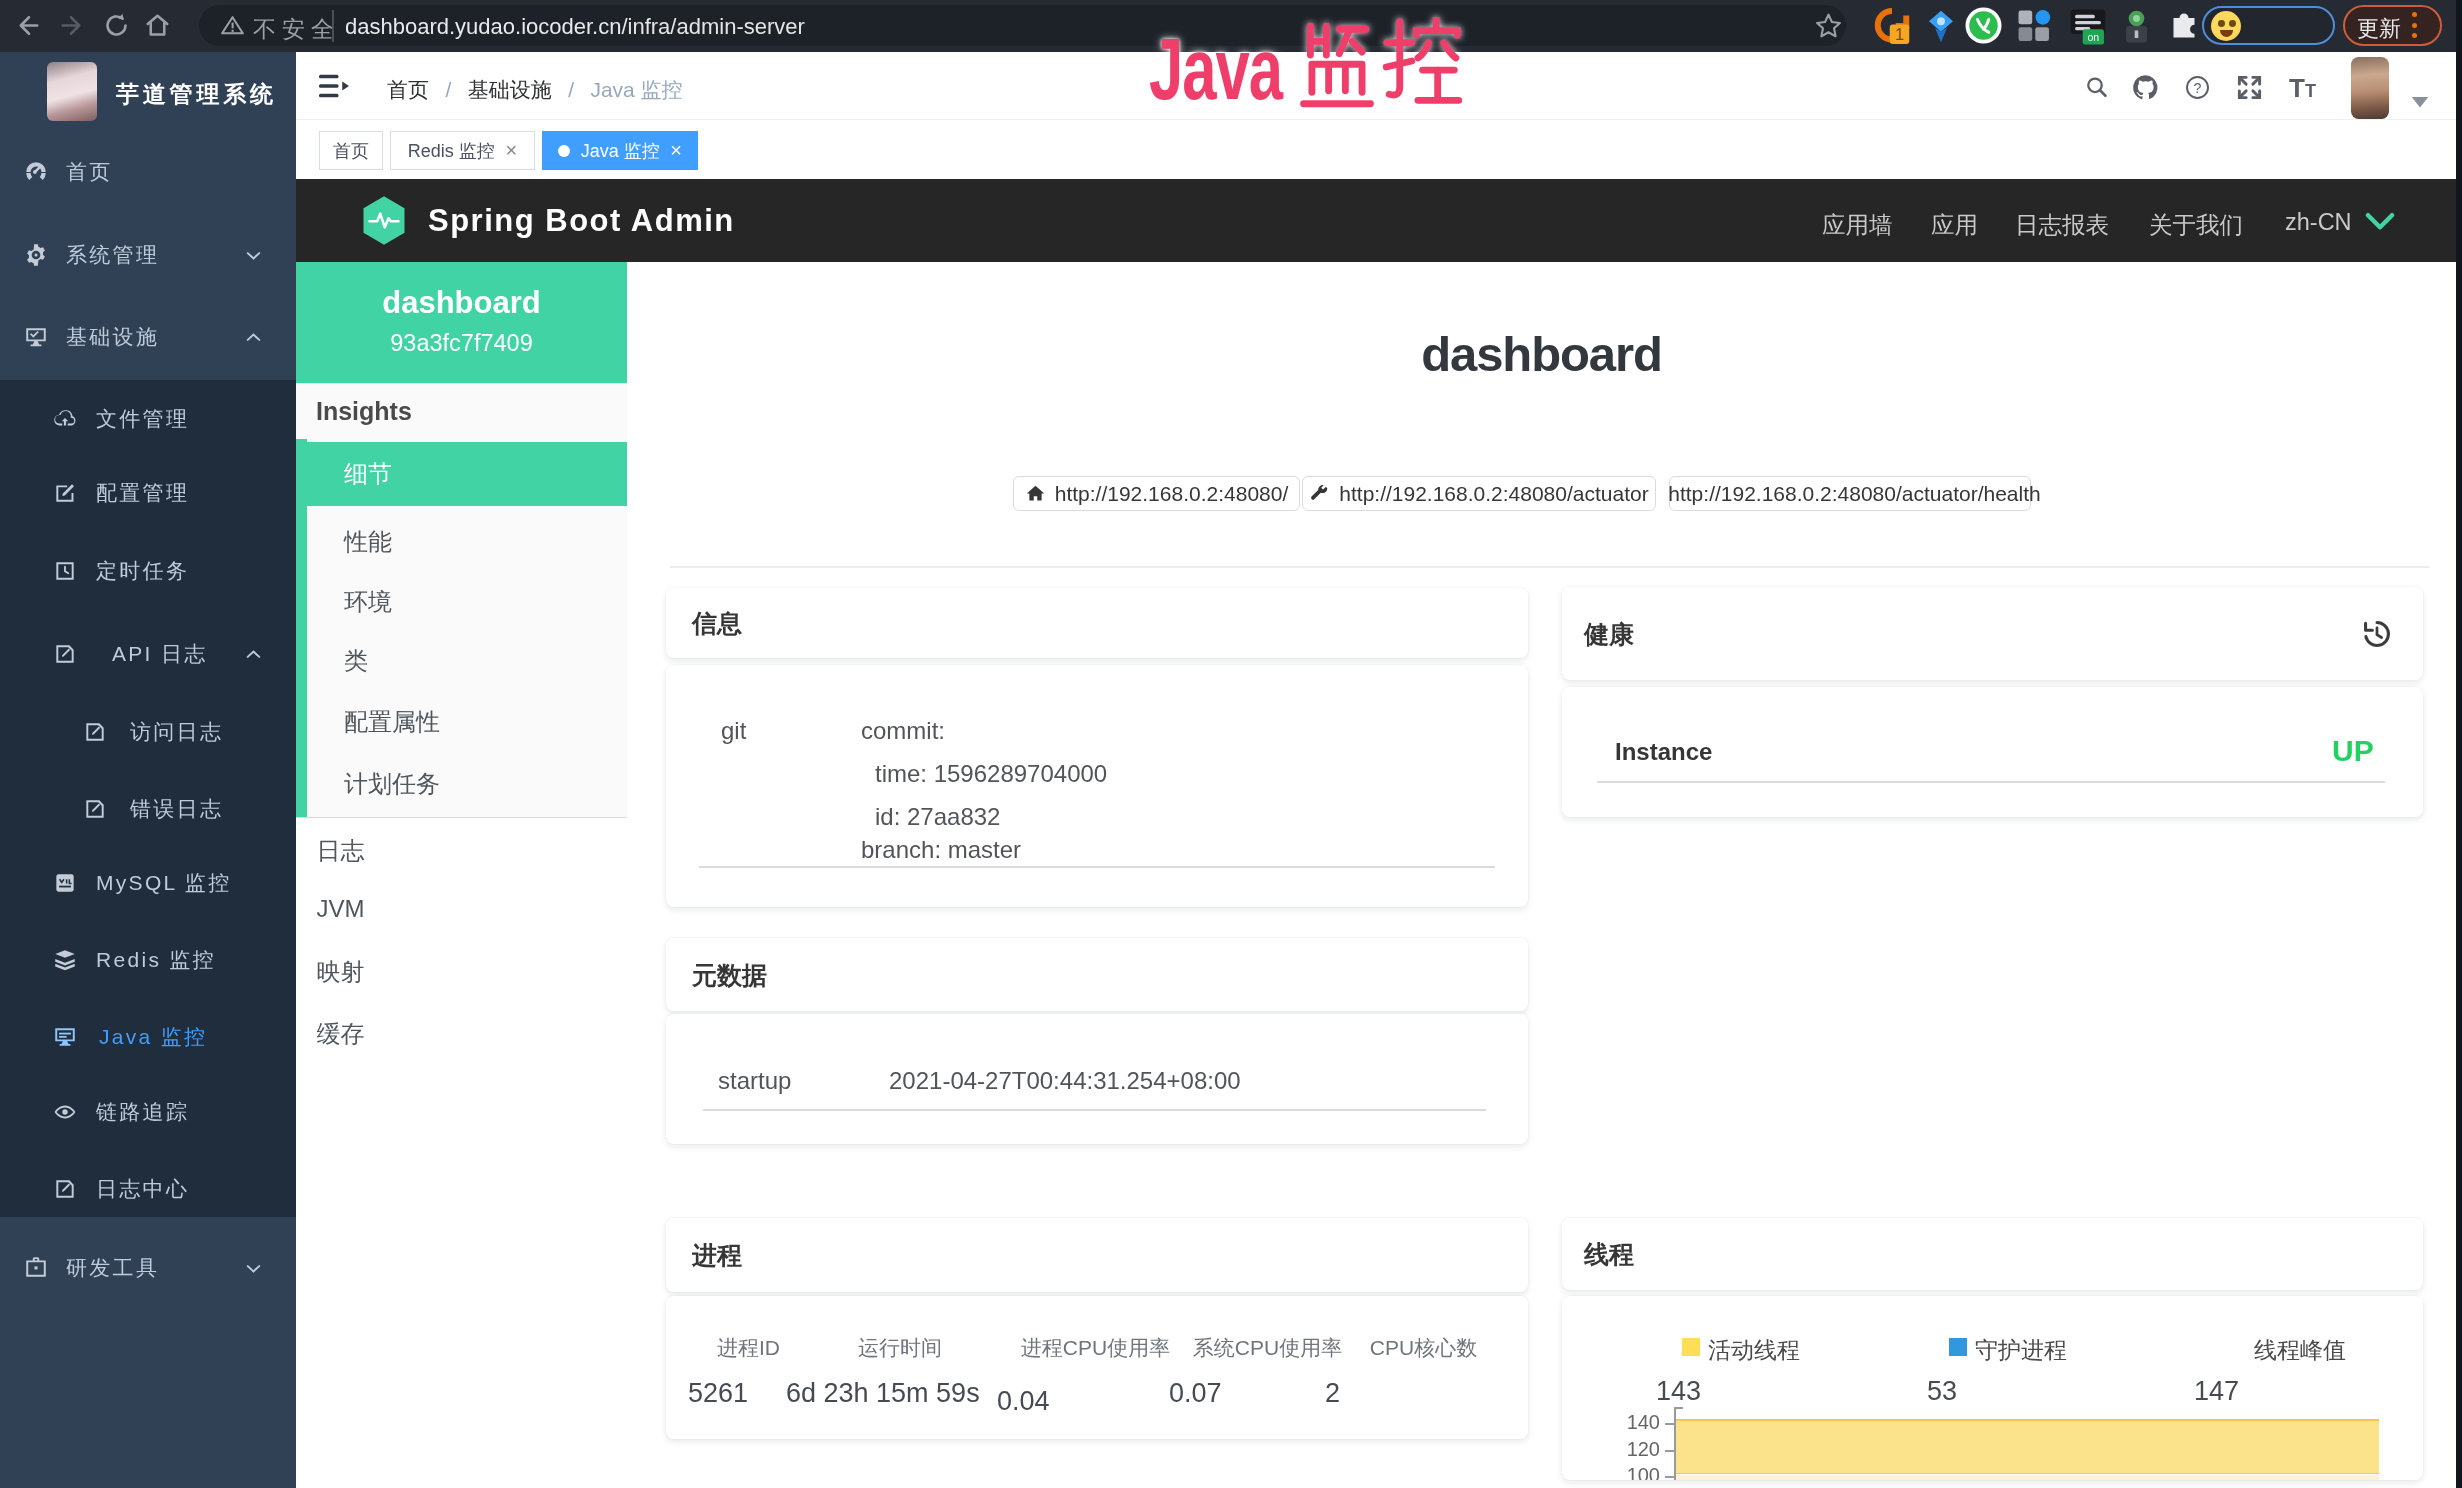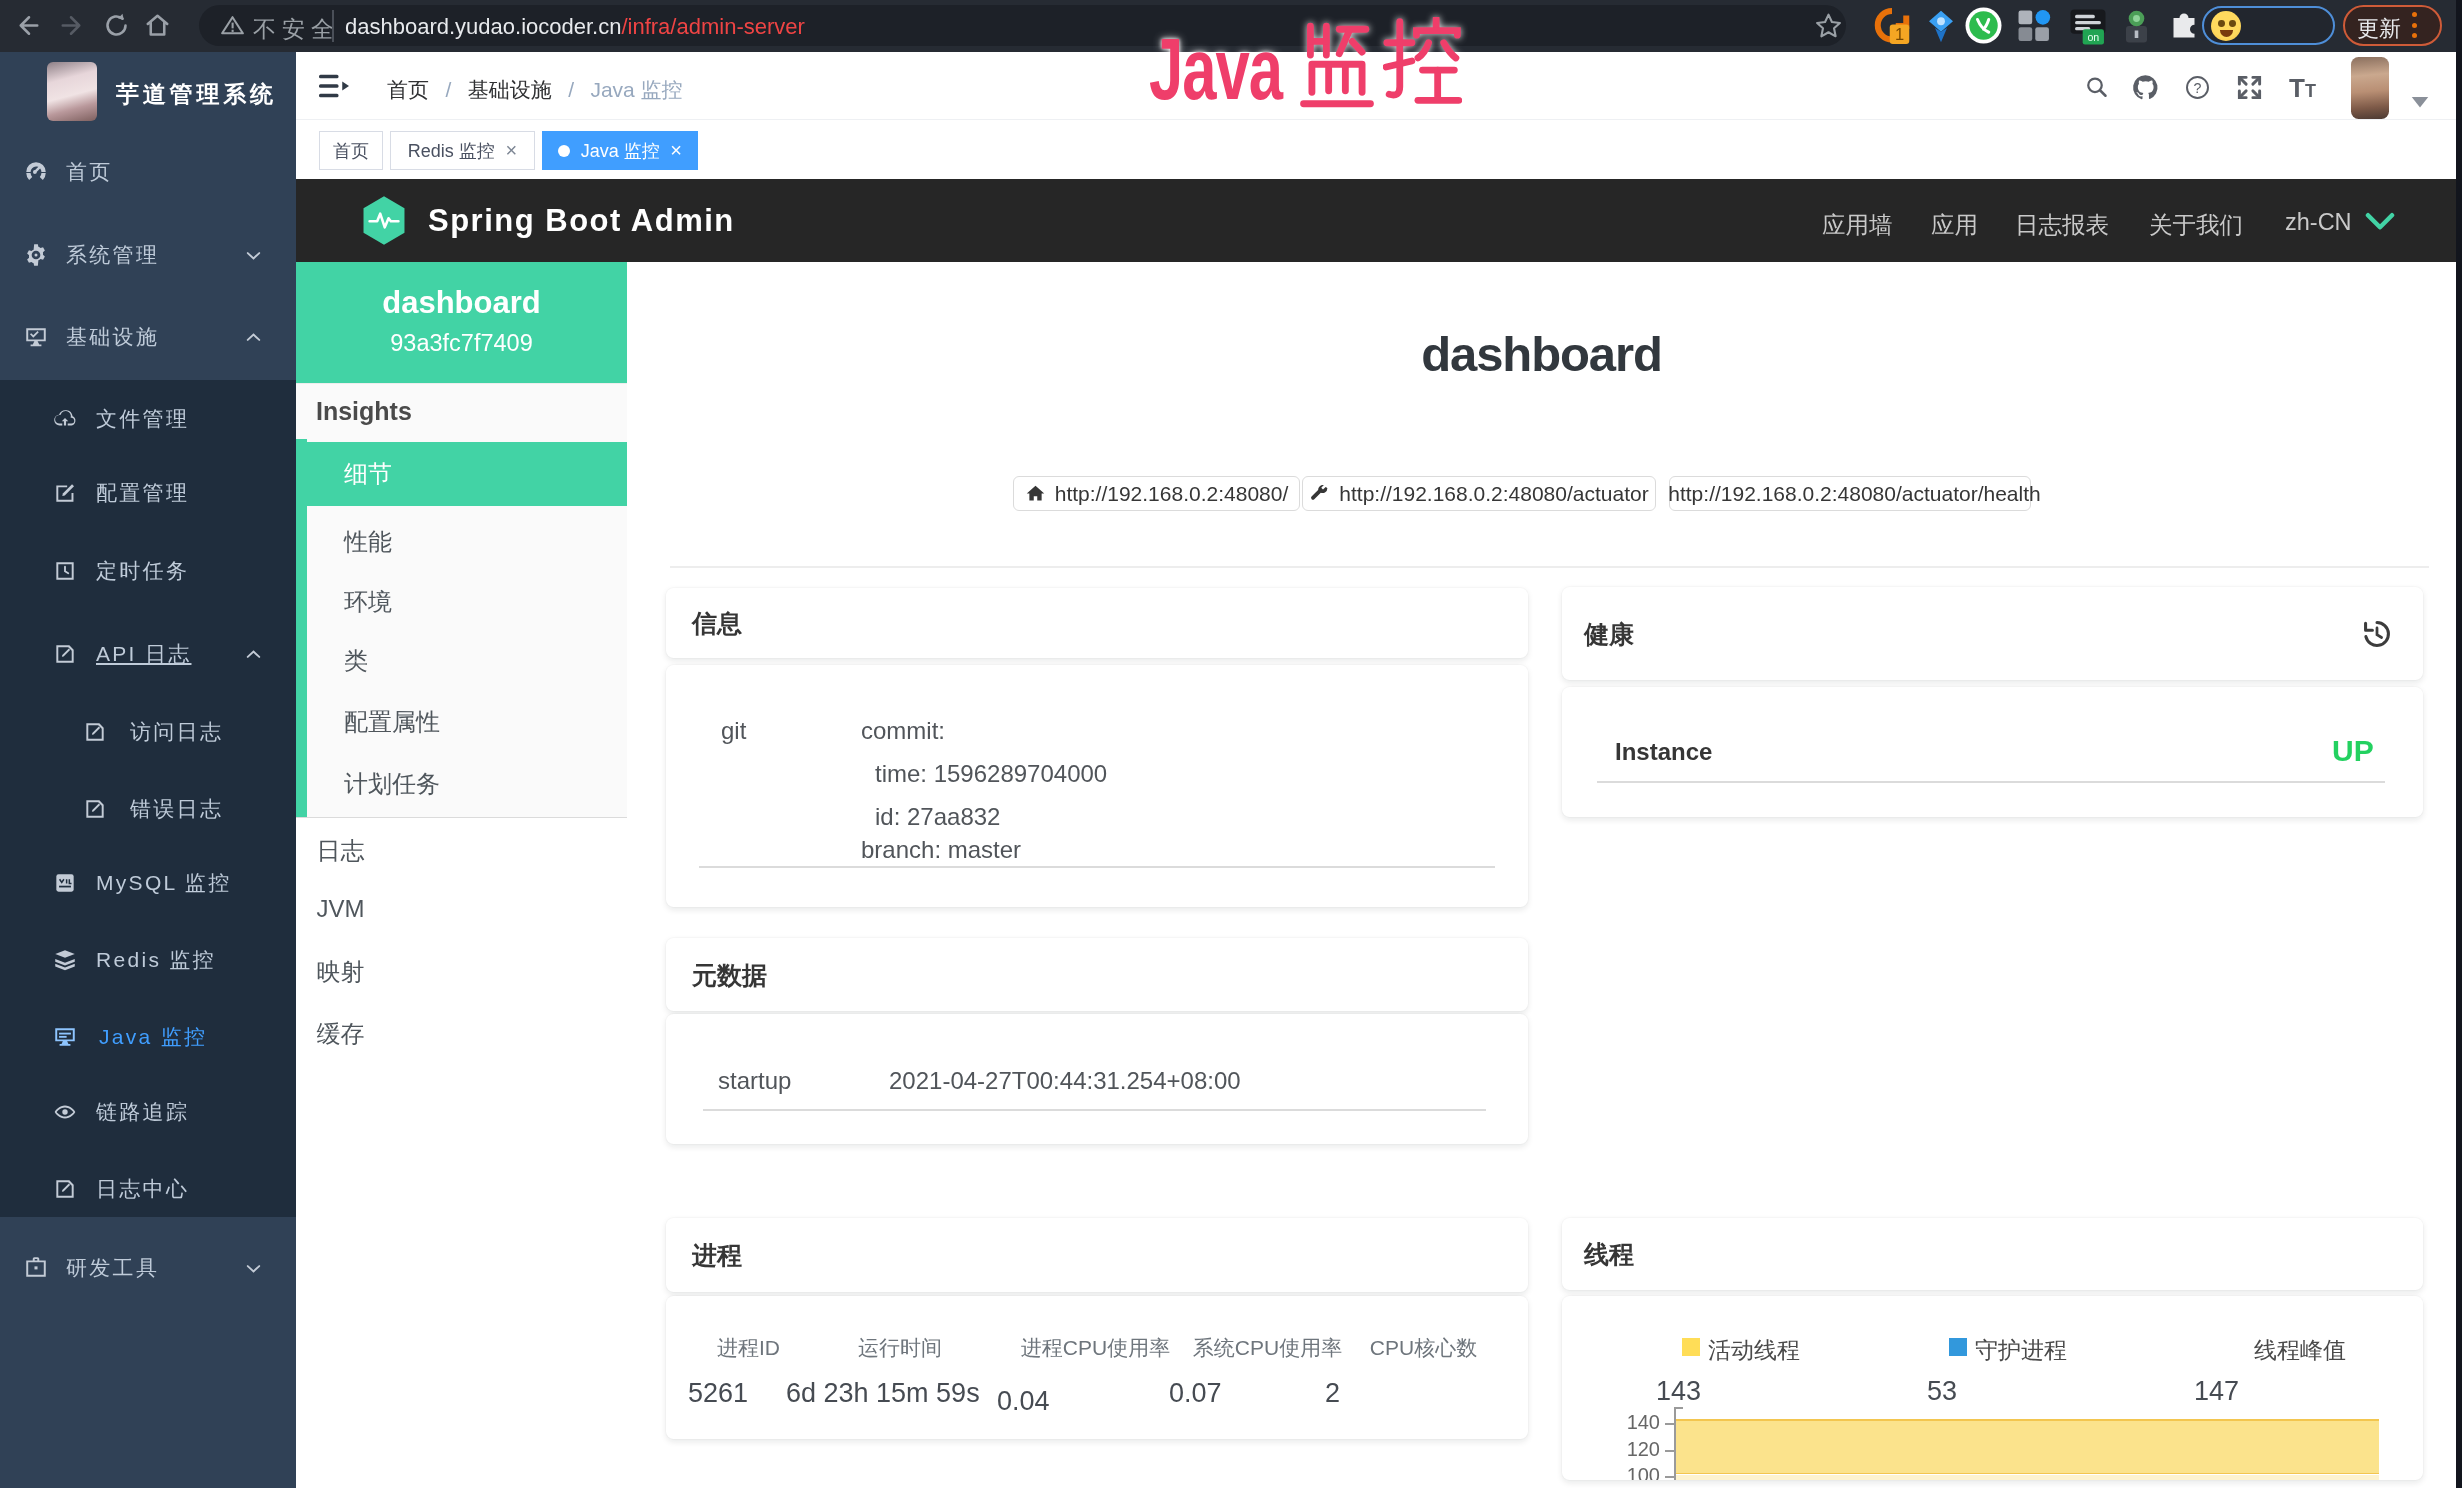--- a/index.html
+++ b/index.html
@@ -52,21 +52,21 @@
       </svg>
 
     <div class="abs" style="left:199px;top:5.3px;width:1647px;height:41px;background:#1d2128;border-radius:20.5px;"></div>
     <svg class="abs" style="left:221px;top:15px;" width="23" height="20.5" viewBox="0 0 20 17">
         <path d="M10 1.5 L19 15.5 H1 Z" stroke="#9aa0a6" stroke-width="1.8" fill="none" stroke-linejoin="round"></path>
         <rect x="9.2" y="6.2" width="1.8" height="5" fill="#9aa0a6"></rect>
         <rect x="9.2" y="12.4" width="1.8" height="1.9" fill="#9aa0a6"></rect>
       </svg>
     <div class="abs" style="left:253px;top:13.7px;font-size:23px;color:#9aa0a6;letter-spacing:6px;">不安全</div>
     <div class="abs" style="left:332px;top:10px;width:1.5px;height:32px;background:#4a4f58;"></div>
-    <div class="abs" style="left:345px;top:13.7px;font-size:22px;color:#e8eaed;">dashboard.yudao.iocoder.cn<span style="color:#ef4444;">/infra/admin-server</span></div>
+    <div class="abs" style="left:345px;top:13.7px;font-size:22px;color:#e8eaed;">dashboard.yudao.iocoder.cn<span style="color:#e5e5e5;">/infra/admin-server</span></div>
     <svg class="abs" style="left:1815px;top:12px;" width="27" height="26.5" viewBox="0 0 22 21">
         <path d="M11 1.8 L13.8 7.8 L20.3 8.6 L15.5 13 L16.8 19.5 L11 16.2 L5.2 19.5 L6.5 13 L1.7 8.6 L8.2 7.8 Z" stroke="#9aa0a6" stroke-width="1.7" fill="none" stroke-linejoin="round"></path>
       </svg>
 
     <svg class="abs" style="left:1873px;top:7.6px;" width="38" height="36" viewBox="0 0 25 24">
         <path d="M12.5 2 a9.5 9.5 0 1 0 9.5 9.5" stroke="#e8710a" stroke-width="4" fill="none"></path>
         <path d="M22 5 v7 h-7" stroke="#e8710a" stroke-width="4" fill="none"></path>
         <rect x="11" y="11" width="13" height="13" rx="2" fill="#f5a623"></rect>
         <text x="17.5" y="21.5" font-size="11" fill="#7a4a00" text-anchor="middle" font-family="Liberation Sans">1</text>
       </svg>
@@ -166,21 +166,21 @@
           <path d="M4 4 h16 v16 H4 Z m1.8 1.8 v12.4 h12.4 V5.8 Z" fill="#c3cbd6"></path>
           <path d="M12 8 v4.2 l3 1.8" stroke="#c3cbd6" stroke-width="1.7" fill="none" stroke-linecap="round"></path>
         </svg>
         <span style="left:96px;">定时任务</span>
       </div>
     <div class="menu l1" style="top:587px;">
         <svg viewBox="0 0 24 24" class="mi" style="left:52px;">
           <path d="M4 4 h12 l4 4 v12 H4 Z m1.8 1.8 v12.4 h12.4 V9 L15 5.8 Z" fill="#c3cbd6"></path>
           <path d="M9.5 13 L15.5 7 l1.2 1.2 L10.7 14.2 l-1.6.4 Z" fill="#c3cbd6"></path>
         </svg>
-        <span style="left:96px;text-decoration:underline;">API 日志</span>
+        <span style="left:112px;">API 日志</span>
         <svg viewBox="0 0 24 24" class="mc">
           <path d="M6 14.5 L12 9 L18 14.5" stroke="#c3cbd6" stroke-width="2" fill="none" stroke-linecap="round"></path>
         </svg>
       </div>
     <div class="menu l2" style="top:665px;">
         <svg viewBox="0 0 24 24" class="mi" style="left:82px;">
           <path d="M4 4 h12 l4 4 v12 H4 Z m1.8 1.8 v12.4 h12.4 V9 L15 5.8 Z" fill="#c3cbd6"></path>
           <path d="M9.5 13 L15.5 7 l1.2 1.2 L10.7 14.2 l-1.6.4 Z" fill="#c3cbd6"></path>
         </svg>
         <span style="left:130px;">访问日志</span>

